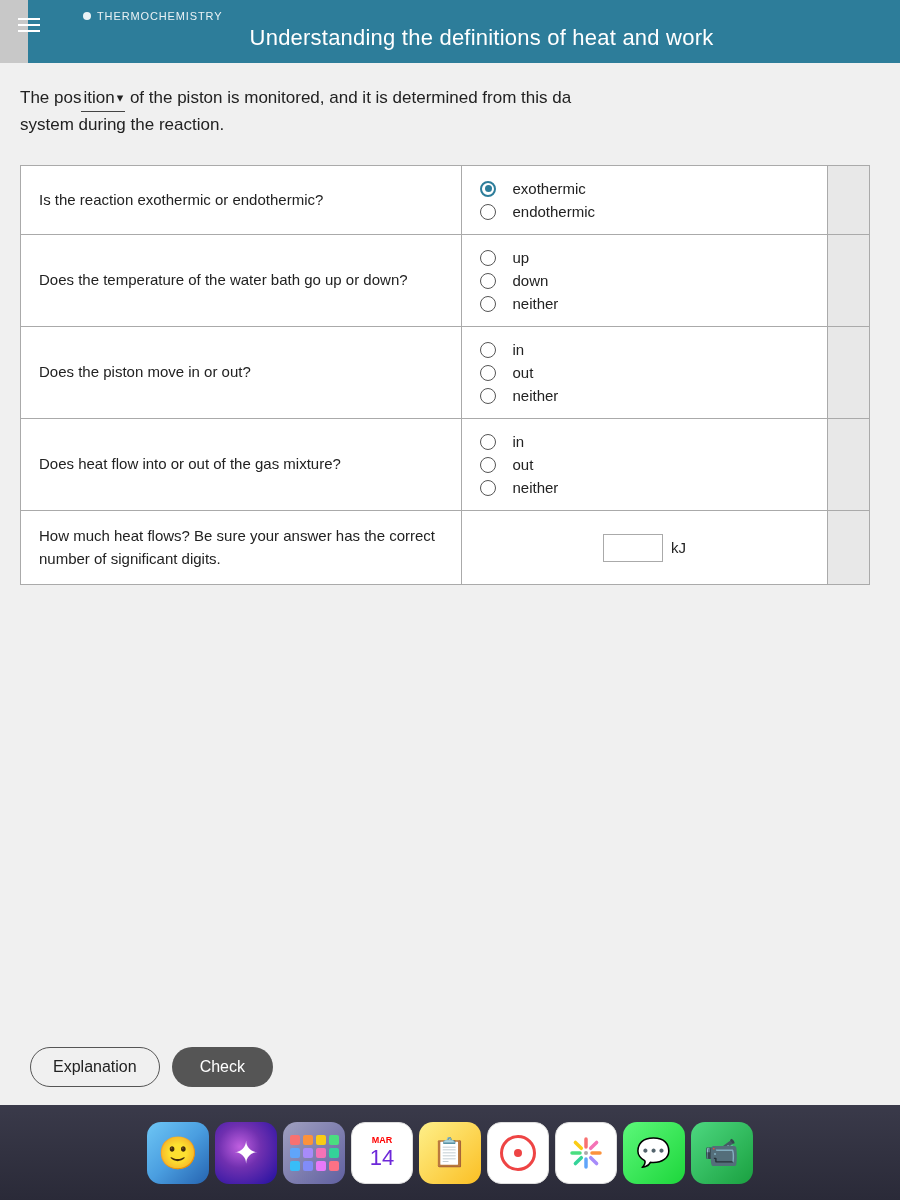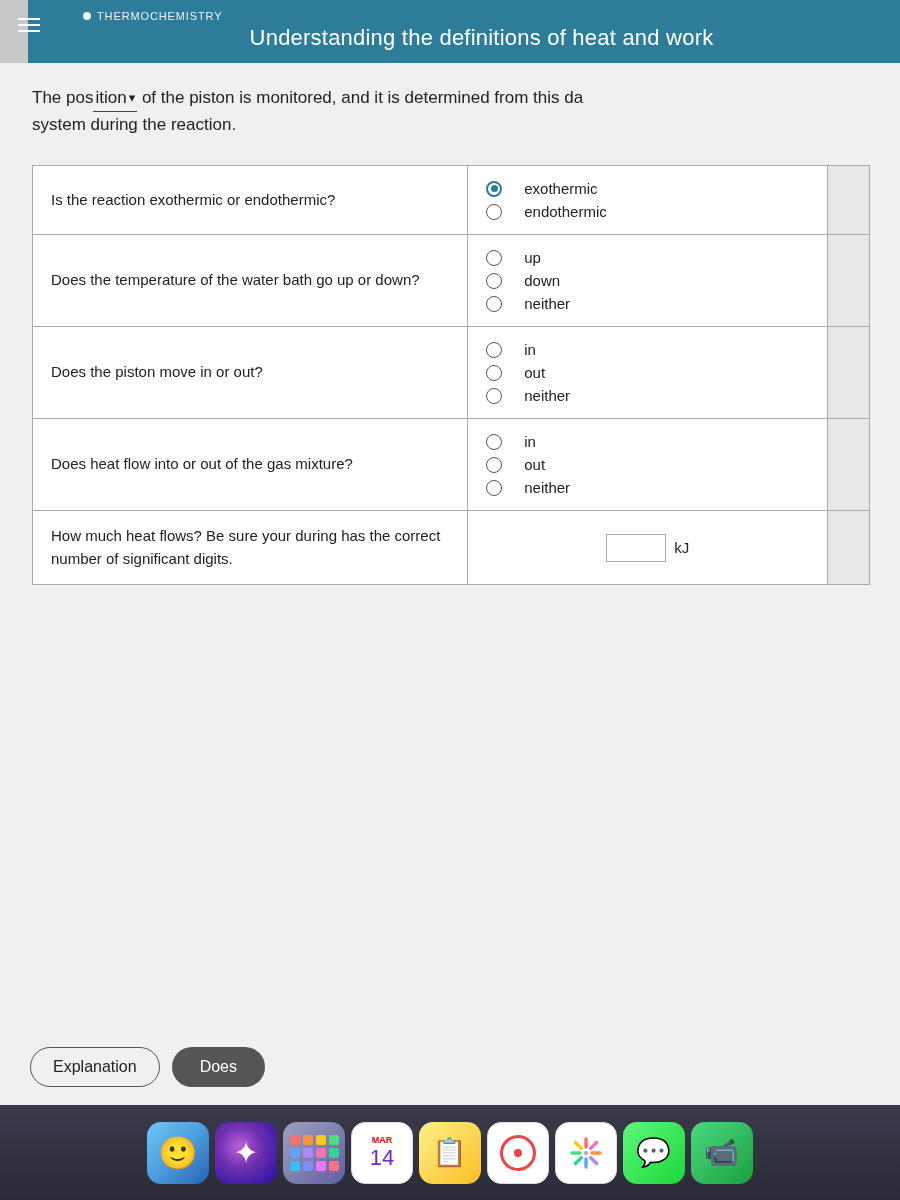--- a/index.html
+++ b/index.html
@@ -58,21 +58,21 @@
       display: block;
       width: 22px;
       height: 2px;
       background: white;
     }
 
     
     .main-content {
       background: #f0f0f0;
       flex: 1;
-      padding: 22px 30px 0 32px;
+      padding: 22px 30px 0 20px;
       overflow: hidden;
       position: relative;
     }
 
     .intro-text {
       font-size: 17px;
       color: #222;
       margin-bottom: 28px;
       line-height: 1.5;
     }
@@ -122,21 +122,21 @@
     }
 
     .radio-group {
       display: flex;
       flex-direction: column;
       gap: 6px;
     }
     .radio-item {
       display: flex;
       align-items: center;
-      gap: 22px;
+      gap: 16px;
       cursor: pointer;
     }
     .radio-circle {
       width: 16px;
       height: 16px;
       border-radius: 50%;
       border: 1.8px solid #555;
       background: white;
       flex-shrink: 0;
       display: flex;
@@ -368,37 +368,37 @@
             <div class="radio-circle"></div>
             <span>neither</span>
           </label>
         </div>
       </td>
       <td class="side-col"></td>
     </tr>
 
     <tr>
       <td class="question-col">
-        How much heat flows? Be sure your during has the correct number of significant digits.
+        How much heat flows? Be sure your answer has the correct number of significant digits.
       </td>
       <td class="answer-col">
         <div class="heat-input-row">
           <input class="heat-input" type="text" value="" style="">
           <span class="heat-unit">kJ</span>
         </div>
       </td>
       <td class="side-col"></td>
     </tr>
   </tbody>
     </table>
 </div>
 
 <div class="button-row">
   <button class="btn-explanation">Explanation</button>
-  <button class="btn-check">Does</button>
+  <button class="btn-check">Check</button>
 </div>
 
 <div class="macos-dock-bar">
 
   <div class="dock-item dock-finder">
     <span style="font-size:32px;">🙂</span>
   </div>
 
   <div class="dock-item dock-siri">
     <span style="font-size:30px; color:white;">✦</span>

